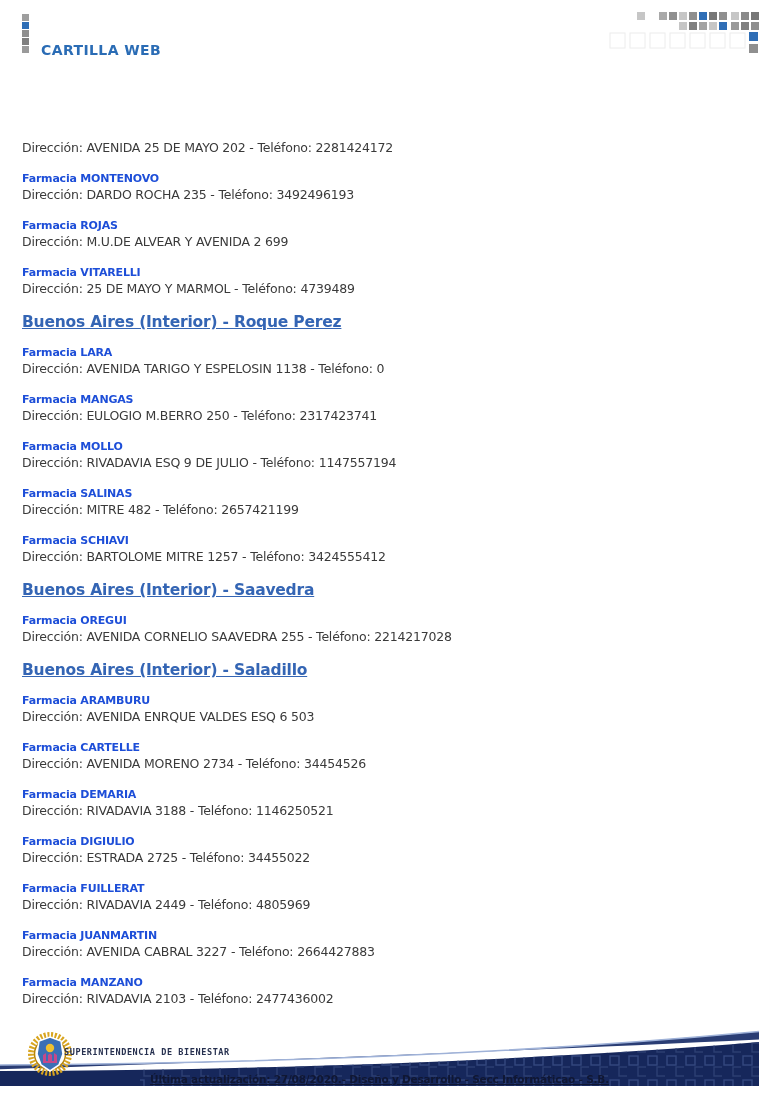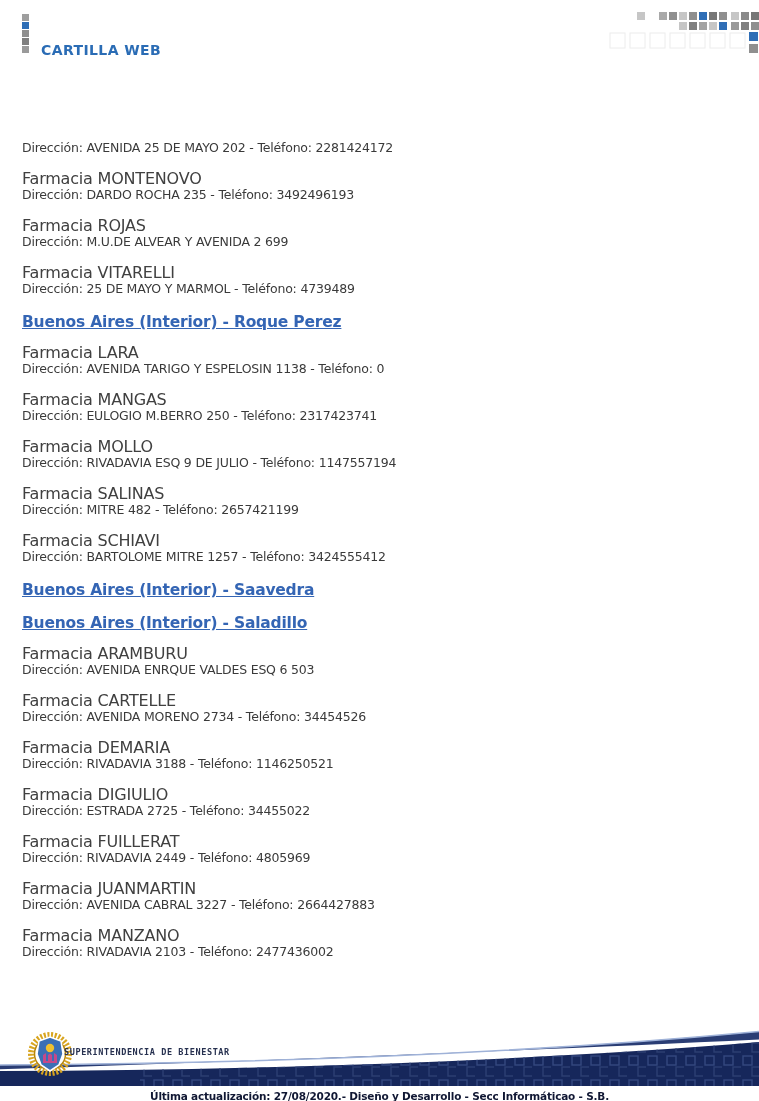--- a/index.html
+++ b/index.html
@@ -10,33 +10,33 @@
   
   .header { position:absolute; top:0; left:0; width:759px; height:58px; background:#fff; }
   .brand { position:absolute; top:10px; left:22px; display:flex; align-items:center; }
   .brand-strip { display:block; margin-right:11px; }
   .brand-text { color:#2a6cb5; font-weight:bold; font-size:14px; letter-spacing:0.4px;margin-top:32px; }
   .pixel-deco { position:absolute; top:8px; right:0; }
 
   
   .main { position:absolute; top:140px; left:22px; right:20px; }
   .entry { margin-bottom:15px; }
-  .entry .name { font-size:16px; font-weight:normal; color:#404040; line-height:16px; letter-spacing:-0.2px; }
+  .entry .name { font-size:11px; font-weight:bold; color:#1d4ed8; line-height:16px; letter-spacing:-0.2px; }
   .entry .addr { font-size:12.5px; color:#3a3a3a; line-height:16px; letter-spacing:-0.2px; }
   .section { font-size:15.5px; font-weight:bold; color:#3465b4; line-height:20px;
     margin:0 0 13px 0; text-decoration:underline; letter-spacing:-0.2px; cursor:pointer; }
 
   
   .footer { position:absolute; top:1030px; left:0; width:616px; height:71px; }
   .footer-logo { position:absolute; top:2px; left:28px; z-index:3; }
   .footer-org { position:absolute; top:17px; left:64px; z-index:3;
     font-family:"DejaVu Sans Mono","Liberation Mono",monospace; font-size:8.5px;
     font-weight:bold; color:#26304f; letter-spacing:0.6px; }
   .swoosh { position:absolute; top:0; left:0; z-index:1; display:block; }
-  .footer-update { position:absolute; top:60px; left:0; width:759px; text-align:center;
+  .footer-update { position:absolute; top:43px; left:0; width:759px; text-align:center;
     font-size:10.5px; font-weight:bold; color:#101733; text-decoration:underline;
     letter-spacing:-0.2px; z-index:3; }
 </style>
 </head>
 <body>
 
 <div class="header">
   <div class="brand">
     <span>
       <svg class="brand-strip" width="8" height="40" aria-hidden="true">
@@ -117,20 +117,24 @@
     </div>
     <div class="entry">
       <div class="name">Farmacia SALINAS</div>
       <div class="addr">Dirección: MITRE 482 - Teléfono: 2657421199</div>
     </div>
     <div class="entry">
       <div class="name">Farmacia SCHIAVI</div>
       <div class="addr">Dirección: BARTOLOME MITRE 1257 - Teléfono: 3424555412</div>
     </div>
     <h2 class="section">Buenos Aires (Interior) - Saavedra</h2>
+    <div class="entry">
+      <div class="name">Farmacia OREGUI</div>
+      <div class="addr">Dirección: AVENIDA CORNELIO SAAVEDRA 255 - Teléfono: 2214217028</div>
+    </div>
     <h2 class="section">Buenos Aires (Interior) - Saladillo</h2>
     <div class="entry">
       <div class="name">Farmacia ARAMBURU</div>
       <div class="addr">Dirección: AVENIDA ENRQUE VALDES ESQ 6 503</div>
     </div>
     <div class="entry">
       <div class="name">Farmacia CARTELLE</div>
       <div class="addr">Dirección: AVENIDA MORENO 2734 - Teléfono: 34454526</div>
     </div>
     <div class="entry">

